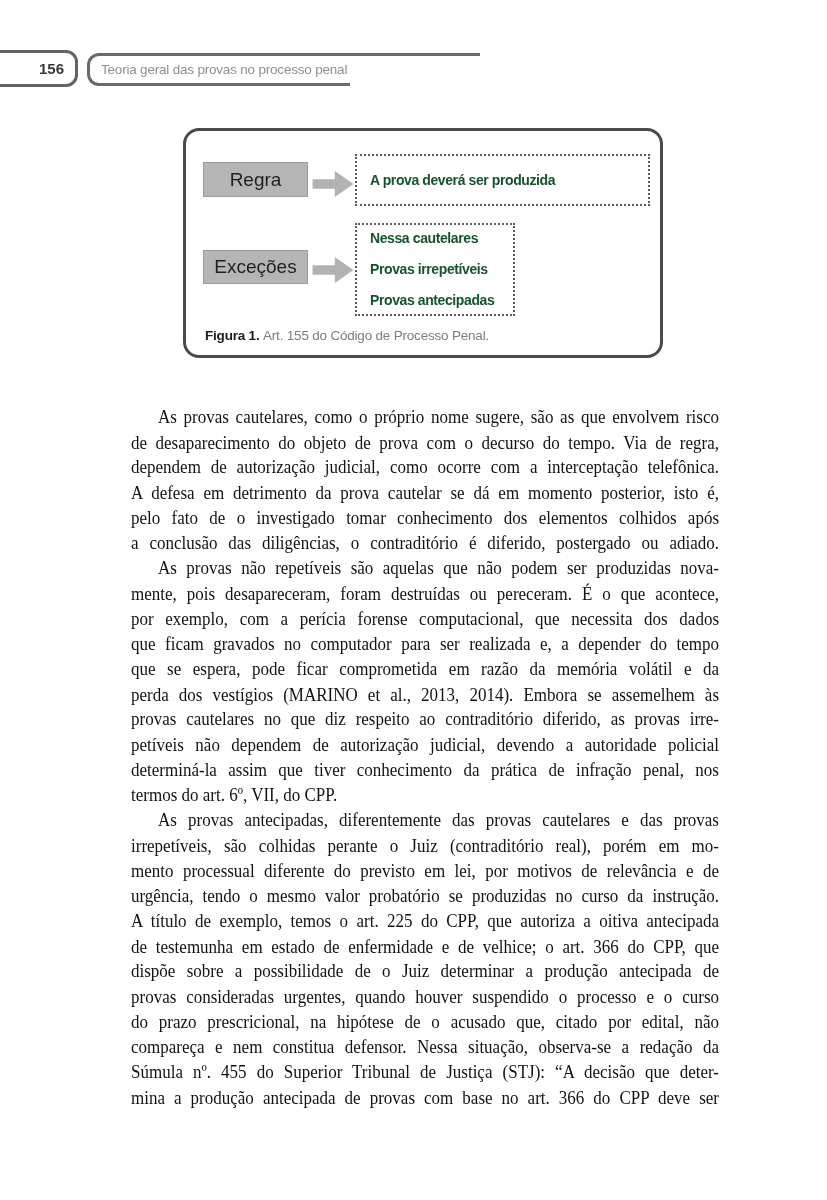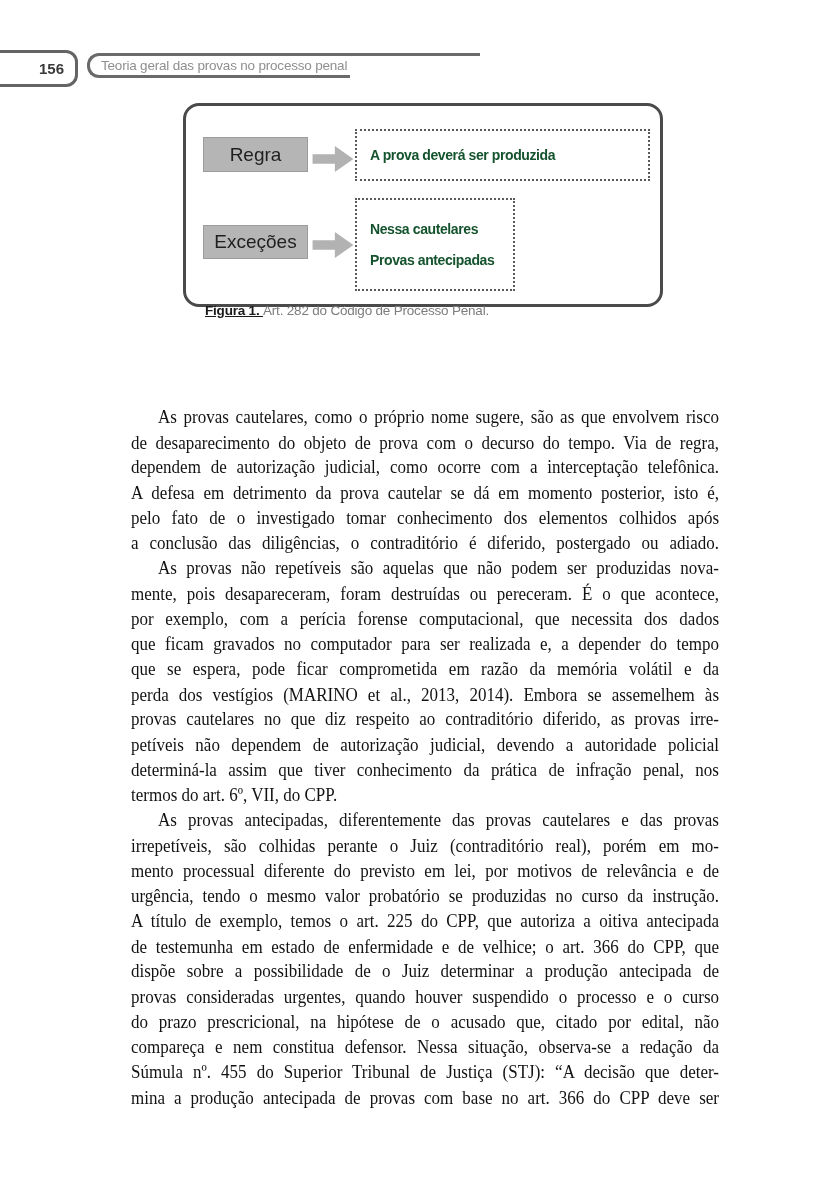--- a/index.html
+++ b/index.html
@@ -10,34 +10,34 @@
 
   
   .pagenum-box{
     position:absolute;left:-14px;top:50px;width:92px;height:37px;
     border:3px solid #646464;border-radius:12px;box-sizing:border-box;
     display:flex;align-items:center;justify-content:flex-end;
     padding-right:11px;
   }
   .pagenum-box span{font-size:15px;font-weight:bold;color:#3a3a3a;}
   .title-tab{
-    position:absolute;left:87px;top:53px;width:263px;height:25px;
+    position:absolute;left:87px;top:53px;width:263px;height:33px;
     border:3px solid #6a6a6a;border-right:none;
     border-radius:12px 0 0 12px;box-sizing:border-box;
     display:flex;align-items:center;padding-left:11px;
   }
   .title-tab span{font-size:13.5px;color:#8f8f8f;letter-spacing:-0.2px;white-space:nowrap;}
   .title-top-ext{
     position:absolute;left:345px;top:53px;width:135px;height:0;
     border-top:3px solid #6a6a6a;
   }
 
   
   .figure-box{
-    position:absolute;left:183px;top:103px;width:480px;height:204px;
+    position:absolute;left:183px;top:128px;width:480px;height:230px;
     border:3px solid #4a4a4a;border-radius:16px;box-sizing:border-box;padding-left:32px;
   }
   .label-box{
     position:absolute;left:17px;width:105px;height:35px;
     background:#b5b5b5;border:1px solid #9c9c9c;box-sizing:border-box;
     display:flex;align-items:center;justify-content:center;
     font-size:19px;color:#1f1f1f;
   }
   .label-regra{top:31px;}
   .label-excecoes{top:119px;height:34px;}
@@ -55,21 +55,21 @@
   }
   .dotted-exceptions{
     left:169px;top:92px;width:160px;height:93px;
     display:flex;flex-direction:column;justify-content:center;
     padding-left:13px;font-size:14px;line-height:31px;
   }
   .fig-caption{
     position:absolute;left:19px;top:197px;font-size:13.5px;letter-spacing:-0.2px;
     white-space:nowrap;
   }
-  .fig-caption .cap-label{font-weight:bold;color:#1a1a1a;text-decoration:underline;}
+  .fig-caption .cap-label{font-weight:bold;color:#1a1a1a;}
   .fig-caption .cap-text{color:#7d7d7d;}
 
   
   .body-text{
     position:absolute;left:131px;top:405px;width:588px;
     font-family:"Liberation Serif",serif;font-size:17px;line-height:22.5px;
     color:#121212;transform:scale(1,1.12);transform-origin:0 0;
   }
   .bline{
     text-align:justify;text-align-last:justify;
@@ -106,26 +106,27 @@
   <div class="label-box label-excecoes">
     <span>Exceções</span>
   </div>
 
   <svg class="block-arrow arrow-2" viewBox="0 0 44 28" xmlns="http://www.w3.org/2000/svg">
     <path d="M0 9 H24 V0 L44 14 L24 28 V19 H0 Z" fill="#b2b2b2"></path>
   </svg>
 
   <div class="dotted-box dotted-exceptions">
     <div>Nessa cautelares</div>
+    <div>Provas irrepetíveis</div>
     <div>Provas antecipadas</div>
   </div>
 
   <div class="fig-caption">
     <span class="cap-label">Figura 1. </span>
-    <span class="cap-text">Art. 282 do Código de Processo Penal.</span>
+    <span class="cap-text">Art. 155 do Código de Processo Penal.</span>
   </div>
 </div>
 
 <div class="body-text">
     <div class="bline indent">As provas cautelares, como o próprio nome sugere, são as que envolvem risco</div>
     <div class="bline">de desaparecimento do objeto de prova com o decurso do tempo. Via de regra,</div>
     <div class="bline">dependem de autorização judicial, como ocorre com a interceptação telefônica.</div>
     <div class="bline">A defesa em detrimento da prova cautelar se dá em momento posterior, isto é,</div>
     <div class="bline">pelo fato de o investigado tomar conhecimento dos elementos colhidos após</div>
     <div class="bline">a conclusão das diligências, o contraditório é diferido, postergado ou adiado.</div>

